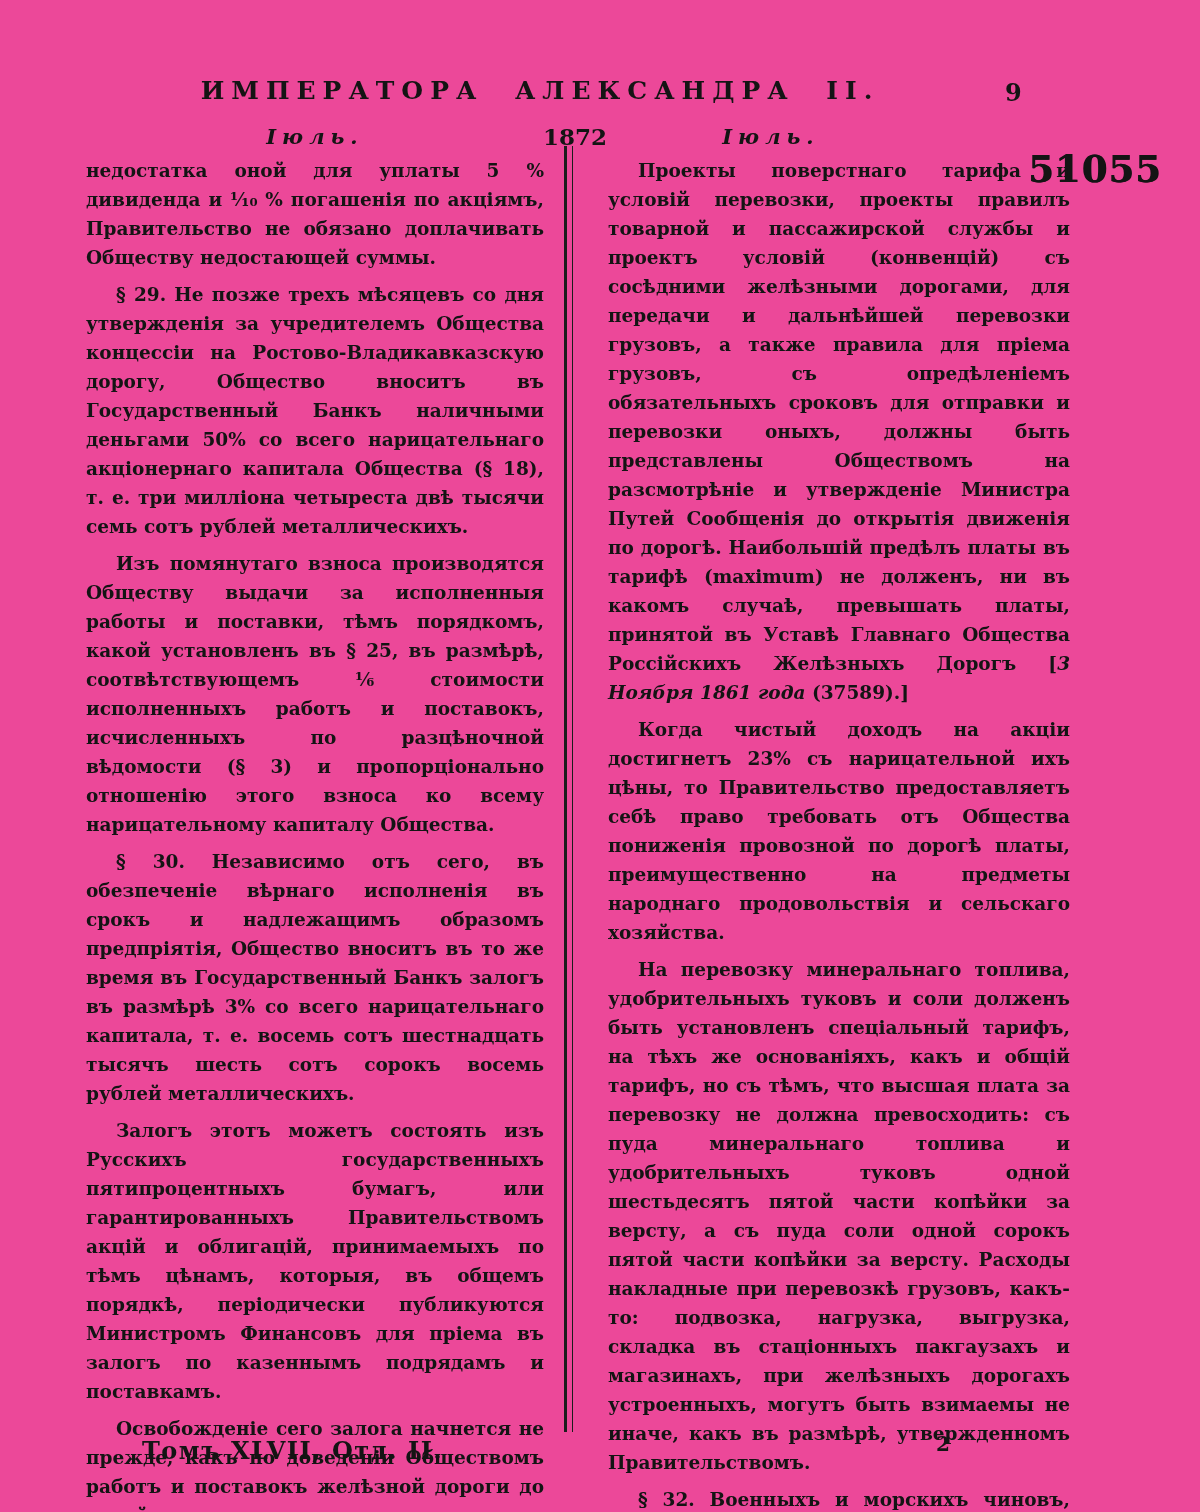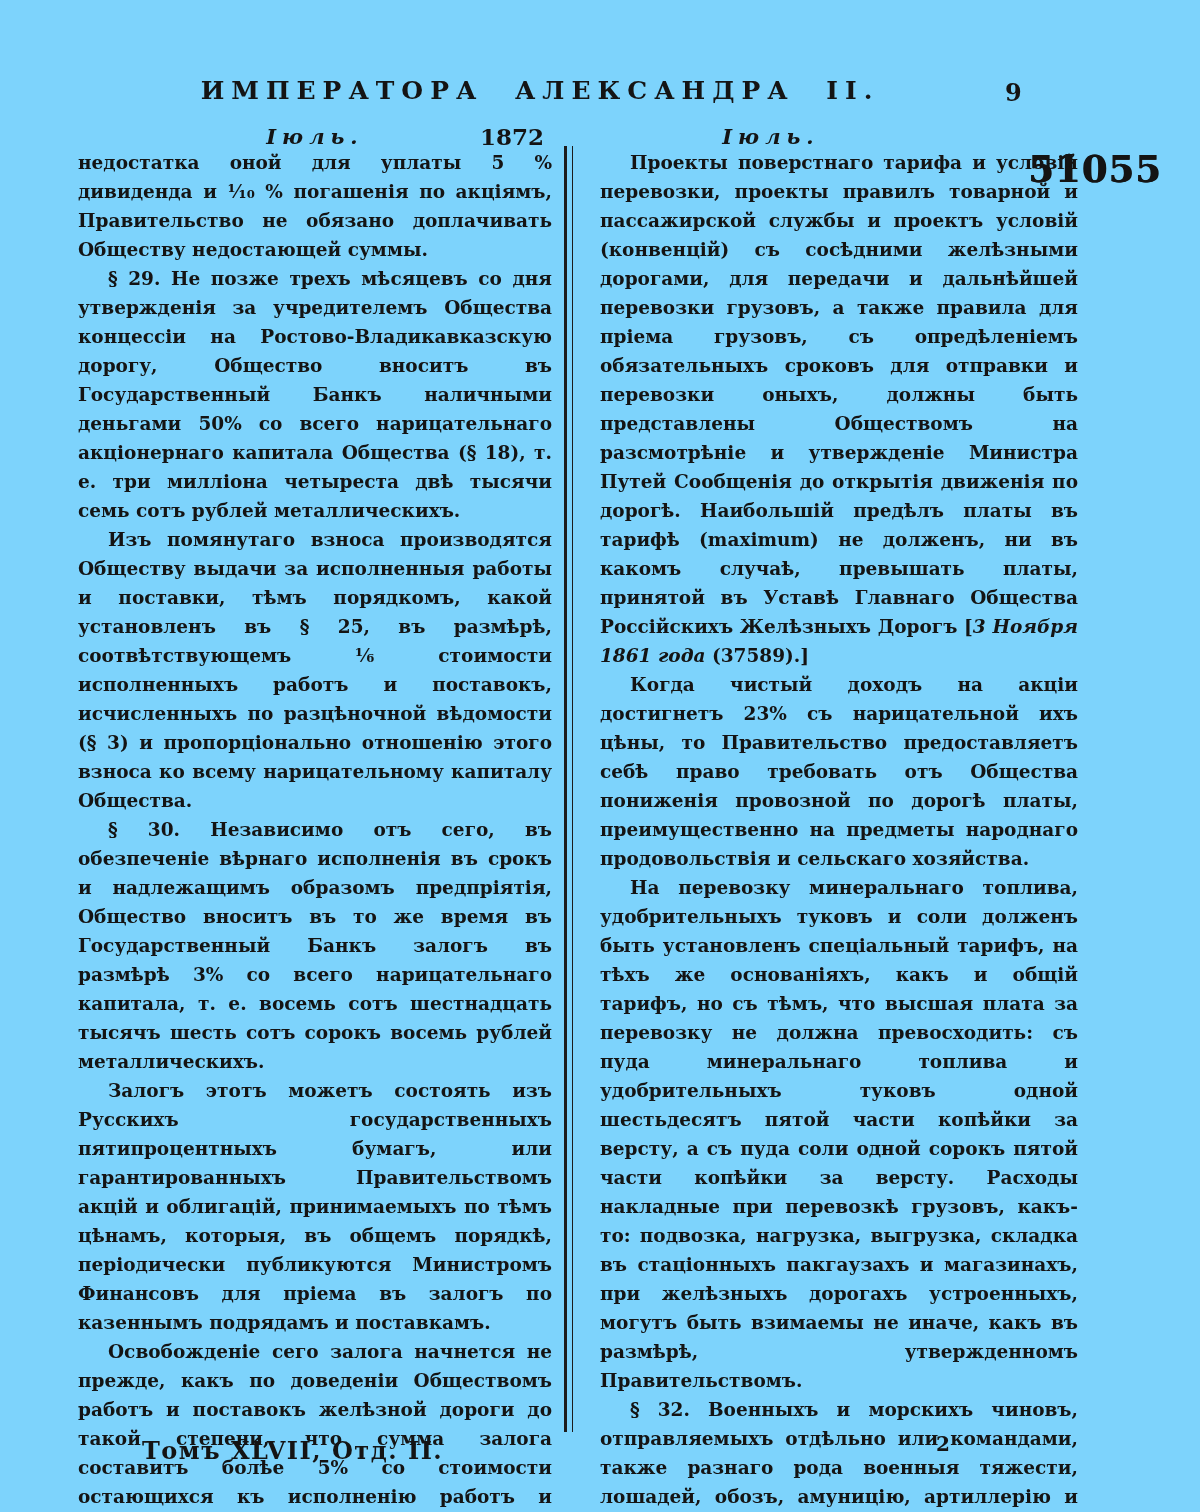--- a/index.html
+++ b/index.html
@@ -1,21 +1,21 @@
 <!DOCTYPE html>
 <html><head>
 <meta charset="utf-8">
 <style>
   html, body { margin: 0; padding: 0; background: #e8e8e4; }
   .page {
     position: relative;
     width: 1200px;
     height: 1512px;
     margin: 0 auto;
-    background: #7dd3fc;
+    background: #ec4899;
     color: #141414;
     font-family: "DejaVu Serif", serif;
     font-weight: bold;
     overflow: hidden;
   }
   
   .header-title {
     position: absolute;
     left: 80px; top: 76px; width: 920px;
     text-align: center;
@@ -33,20 +33,21 @@
     position: absolute;
     left: 78px; top: 124px; width: 474px;
     text-align: center;
     font-style: italic;
     font-size: 21px;
     letter-spacing: 6px;
   }
   .year-label {
     position: absolute;
     left: 480px; top: 123px; width: 190px;
+    text-align: center;
     font-size: 23px;
   }
   .month-right {
     position: absolute;
     left: 640px; top: 124px; width: 262px;
     text-align: center;
     font-style: italic;
     font-size: 21px;
     letter-spacing: 6px;
   }
@@ -62,21 +63,21 @@
   
   .column {
     position: absolute;
     top: 148px;
     font-size: 18.5px;
     line-height: 29px;
     text-align: justify;
   }
   .left-column  { left: 78px;  width: 474px; }
   .right-column { left: 600px; width: 478px; }
-  .para { margin: 0; text-indent: 30px; }
+  .para { margin: 8px; text-indent: 30px; }
   .para.no-indent { text-indent: 0; }
   .italic { font-style: italic; }
   .column-divider {
     position: absolute;
     left: 564px; top: 146px;
     height: 1286px; width: 5px;
     border-left: 3px solid #1c1c1c;
     border-right: 1px solid #1c1c1c;
   }
   

